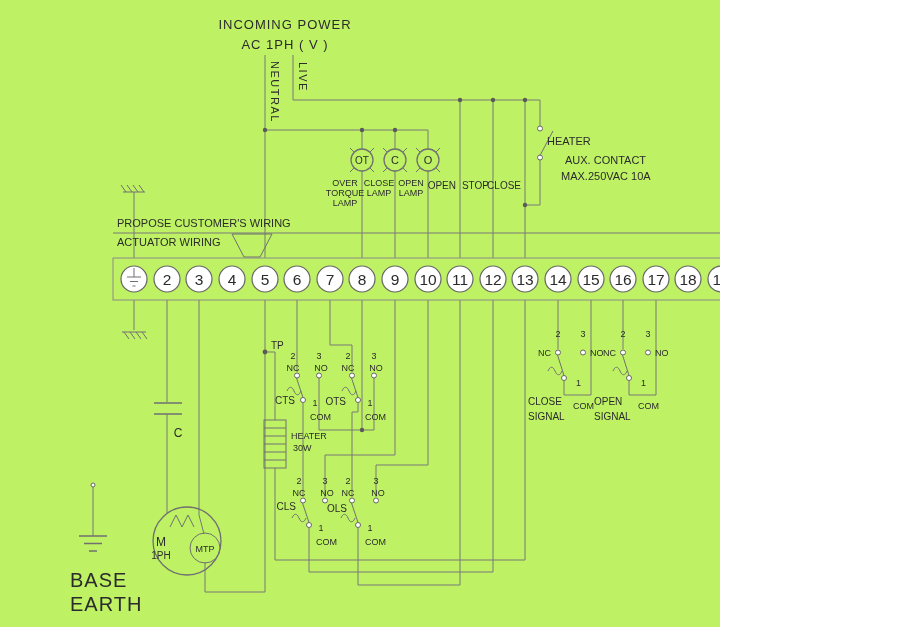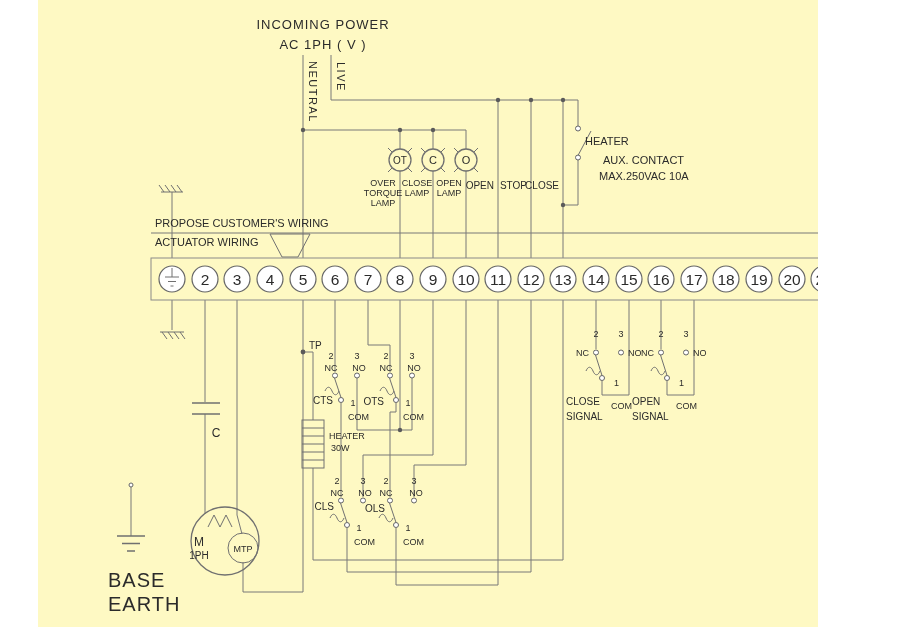--- a/index.html
+++ b/index.html
@@ -1,17 +1,17 @@
 <!DOCTYPE html>
 <html><head>
 <meta charset="utf-8">
 <style>
   html,body{margin:0;padding:0;background:#ffffff;}
-  .stage{width:780px;height:627px;background:#fef9c3;position:relative;overflow:hidden;
-         font-family:"Liberation Sans",sans-serif;margin-left:38px;}
+  .stage{width:720px;height:627px;background:#bef264;position:relative;overflow:hidden;
+         font-family:"Liberation Sans",sans-serif;}
   svg text{fill:#2b2b2b;font-family:"Liberation Sans",sans-serif;}
   .wire{fill:none;stroke:#787878;stroke-width:1;}
   .sym{fill:none;stroke:#707070;stroke-width:1;}
   .symb{fill:none;stroke:#707070;stroke-width:1.3;}
   .term{fill:#ffffff;stroke:#666666;stroke-width:1.2;}
   .contact{fill:#ffffff;stroke:#666666;stroke-width:1;}
   .dot{fill:#5a5a5a;stroke:none;}
   .strip{fill:none;stroke:#8a8a8a;stroke-width:1;}
   .f9{font-size:9px}.f10{font-size:10px}.f11{font-size:11px}.f12{font-size:12px}
   .f13{font-size:13px}.f15{font-size:15.5px}.f20{font-size:20px}

